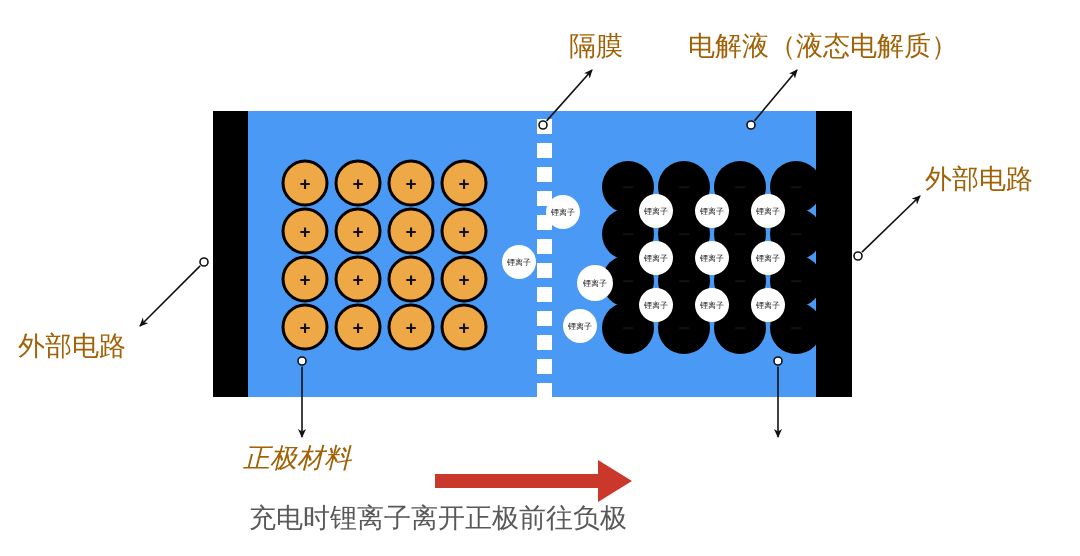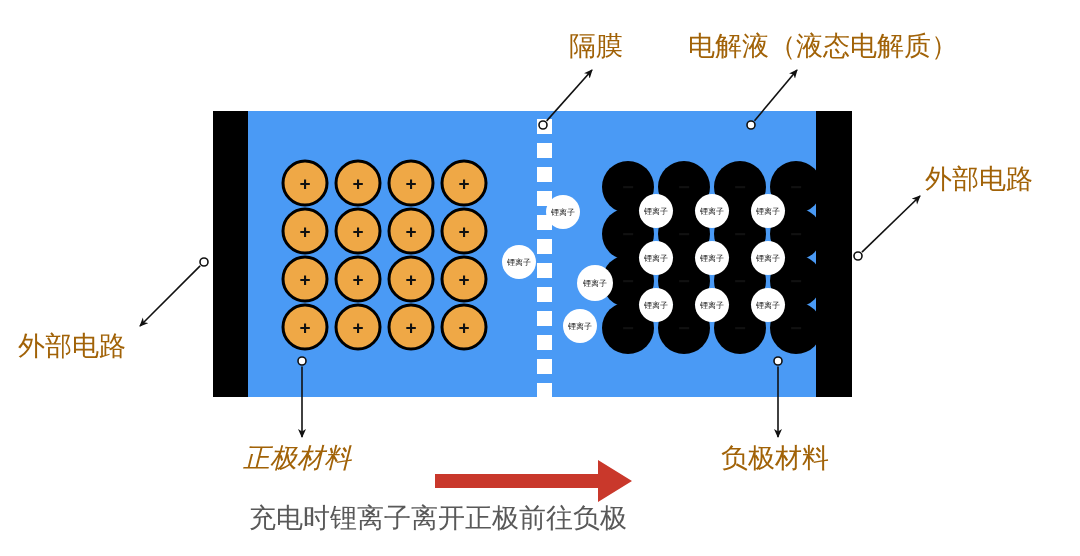--- a/index.html
+++ b/index.html
@@ -320,16 +320,15 @@
     <g id="charge-arrow-group">
         <polygon points="435,474 598,474 598,460 632,481 598,502 598,488 435,488" fill="#C9382B"></polygon>
       </g>
   </svg>
 
   <div class="label-text" id="label-separator">隔膜</div>
   <div class="label-text" id="label-electrolyte">电解液（液态电解质）</div>
   <div class="label-text" id="label-external-left">外部电路</div>
   <div class="label-text" id="label-external-right">外部电路</div>
   <div class="label-text" id="label-cathode">正极材料</div>
-  <div class="label-text" id="label-anode">负极材料</div>
   <div id="caption">充电时锂离子离开正极前往负极</div>
 
 </div>
 
 </body></html>

